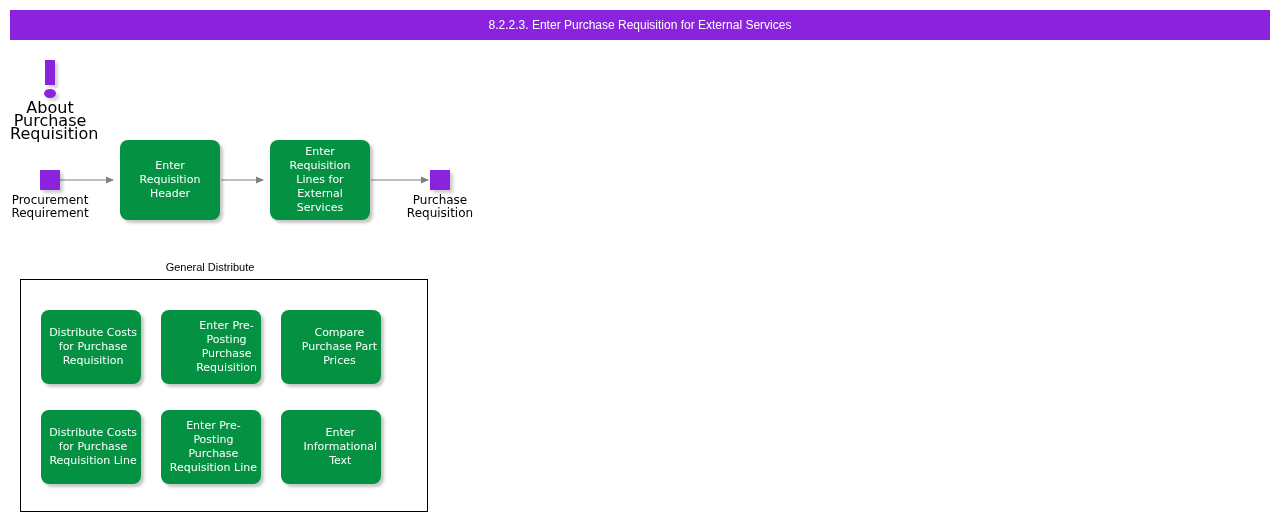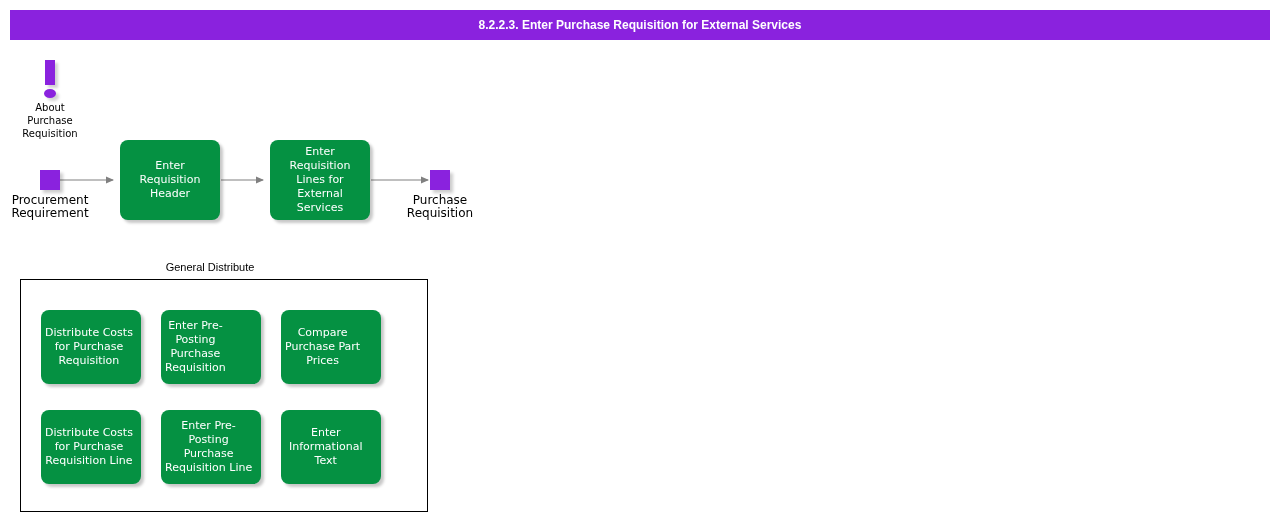--- a/index.html
+++ b/index.html
@@ -25,21 +25,21 @@
     width: 1260px;
     height: 30px;
     background: #8a22de;
     display: flex;
     align-items: center;
     justify-content: center;
   }
   #title-bar .title-text {
     color: #ffffff;
     font-size: 12px;
-    font-weight: bold;
+    font-weight: normal;
     letter-spacing: 0px;
     font-family: "Liberation Sans", sans-serif;
   }
 
   
   #diagram-canvas {
     position: absolute;
     left: 0;
     top: 0;
     width: 1280px;
@@ -47,21 +47,21 @@
   }
 
   
   .process-box {
     position: absolute;
     background: #059142;
     border-radius: 8px;
     box-shadow: 3px 3px 3px rgba(0, 0, 0, 0.22);
     display: flex;
     align-items: center;
-    justify-content: flex-start;
+    justify-content: flex-end;
     box-sizing: border-box;
     padding: 2px 4px;
   }
   .process-box .label {
     color: #ffffff;
     font-size: 11px;
     line-height: 14px;
     text-align: center;
     white-space: pre-line;
     font-family: "DejaVu Sans", sans-serif;
@@ -113,21 +113,21 @@
     left: 7px;
     top: 29px;
     width: 12px;
     height: 9px;
     background: #8a22de;
     border-radius: 50%;
     box-shadow: 3px 3px 3px rgba(0, 0, 0, 0.18);
   }
   .info-node .label {
     margin-top: 3px;
-    font-size: 10px;
+    font-size: 16px;
     line-height: 13px;
     color: #000000;
     white-space: pre-line;
     font-family: "DejaVu Sans", sans-serif;
   }
 
   
   #general-activities-group {
     position: absolute;
     left: 20px;

